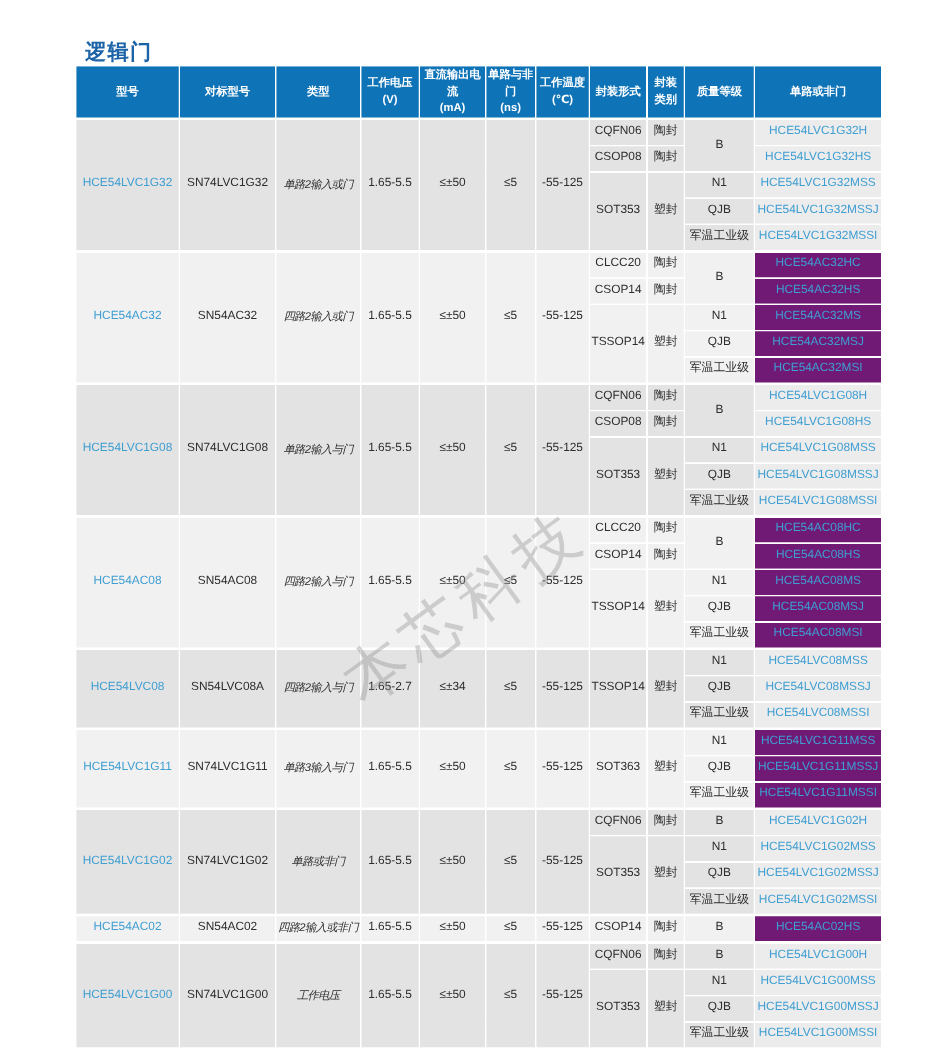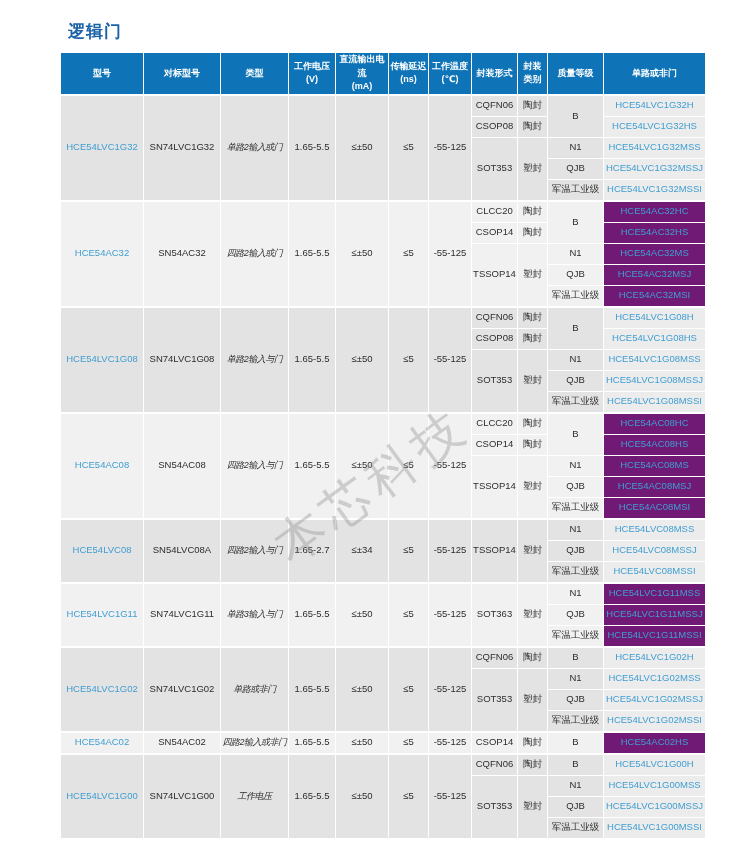--- a/index.html
+++ b/index.html
@@ -2,21 +2,21 @@
 <html><head>
 <meta charset="utf-8">
 <style>
   html,body{margin:0;padding:0;}
   body{
     width:750px;height:844px;position:relative;background:#ffffff;
     font-family:"Liberation Sans","DejaVu Sans",sans-serif;
     overflow:hidden;
   }
   .page-title{
-    position:absolute;left:68px;top:20px;
+    position:absolute;left:68px;top:30px;
     font-size:17px;font-weight:bold;color:#1c63a8;letter-spacing:1px;
   }
   table.gates{
     position:absolute;left:60px;top:52px;width:645px;
     border-collapse:collapse;table-layout:fixed;
   }
   th{
     background:#0e73b7;color:#ffffff;font-weight:bold;font-size:9px;
     height:38px;border:1px solid #ffffff;padding:0;line-height:1.5;
     text-align:center;vertical-align:middle;white-space:pre-line;overflow:hidden;
@@ -63,21 +63,21 @@
     </colgroup>
   <thead>
     <tr id="head-row">
         <th>型号</th>
         <th>对标型号</th>
         <th>类型</th>
         <th>工作电压
 (V)</th>
         <th>直流输出电流
 (mA)</th>
-        <th>传输延迟
+        <th>单路与非门
 (ns)</th>
         <th>工作温度
 (℃)</th>
         <th>封装形式</th>
         <th>封装
 类别</th>
         <th>质量等级</th>
         <th>单路或非门</th>
       </tr>
   </thead>

